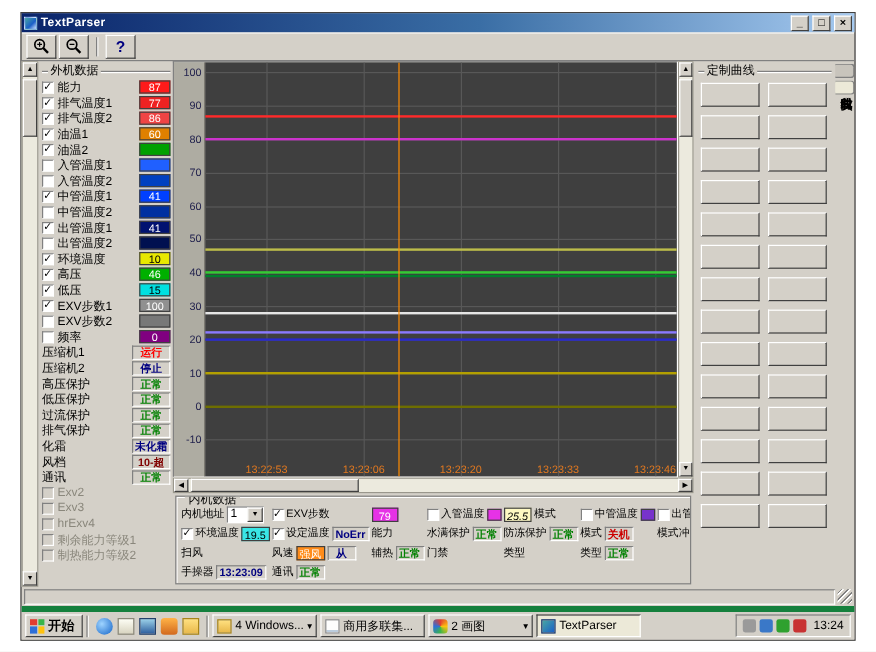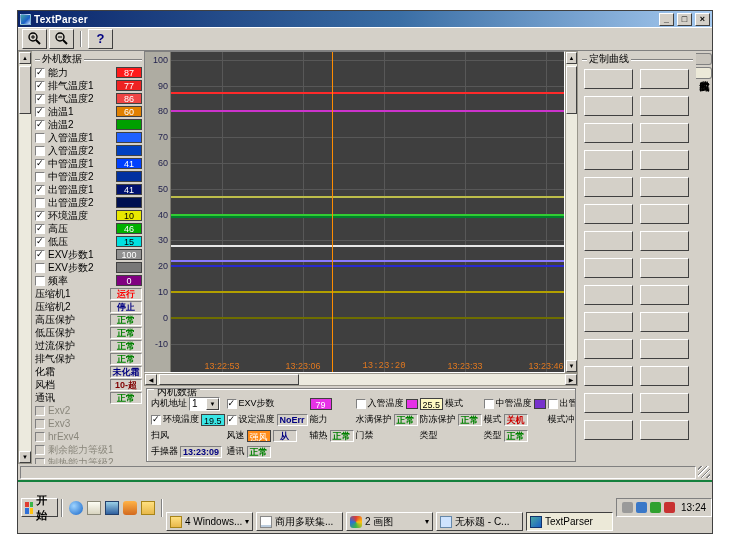--- a/index.html
+++ b/index.html
@@ -95,21 +95,21 @@
 
   
   .statusbar { flex:0 0 16px; display:flex; align-items:center; gap:2px; padding:1px 2px; }
   .sb-field { height:13px; font-size:9px; line-height:11px; padding:0 4px; color:#000;
     border:1px solid; border-color:#808080 #fff #fff #808080; }
   .sb-text { width:230px; white-space:nowrap; overflow:hidden; }
   .sb-rest { flex:1; }
   .sb-grip { width:12px; height:12px; background:repeating-linear-gradient(135deg, transparent 0 2px, #808080 2px 3px, #fff 3px 4px); }
 
   
-  .taskbar { flex:0 0 24px; display:flex; align-items:center; gap:3px; padding:2px 3px; background:#d4d0c8; border-top:2px solid #15803d; }
+  .taskbar { flex:0 0 24px; display:flex; align-items:center; gap:3px; padding:2px 3px; background:#d4d0c8; border-top:5px solid #15803d; }
   .start-btn { height:19px; display:flex; align-items:center; gap:3px; padding:0 6px 0 3px; font-size:11px; font-weight:bold;
     background:#d4d0c8; border:1px solid; border-color:#fff #404040 #404040 #fff; }
   .winflag { width:12px; height:12px; display:grid; grid-template-columns:1fr 1fr; grid-template-rows:1fr 1fr; gap:1px; }
   .winflag span:nth-child(1){ background:#e03c31; } .winflag span:nth-child(2){ background:#39b54a; }
   .winflag span:nth-child(3){ background:#2e6fd8; } .winflag span:nth-child(4){ background:#ffc20e; }
   .tb-sep { width:2px; height:18px; border-left:1px solid #808080; border-right:1px solid #fff; }
   .ql { display:flex; align-items:center; gap:4px; padding:0 3px; }
   .qlicon { width:14px; height:14px; display:inline-block; }
   .ie-icon { background:radial-gradient(circle at 35% 35%, #9fd4ff, #1464c8); border-radius:50%; }
   .mail-icon { background:linear-gradient(#fdfdf4,#d8d4c0); border:1px solid #8a8878; }
@@ -354,21 +354,21 @@
               <div class="ghl" style="top: 58.871%; background: rgb(88, 88, 88);"></div>
               <div class="ghl" style="top: 66.9355%; background: rgb(88, 88, 88);"></div>
               <div class="ghl" style="top: 75%; background: rgb(88, 88, 88);"></div>
               <div class="ghl" style="top: 83.0645%; background: rgb(88, 88, 88);"></div>
               <div class="ghl" style="top: 91.129%; background: rgb(88, 88, 88);"></div>
               <div class="gvl" style="left: 13%; background: rgb(88, 88, 88);"></div>
               <div class="xtick" style="left: 13%; color: rgb(224, 120, 32);">13:22:53</div>
               <div class="gvl" style="left: 33.6%; background: rgb(88, 88, 88);"></div>
               <div class="xtick" style="left: 33.6%; color: rgb(224, 120, 32);">13:23:06</div>
               <div class="gvl" style="left: 54.2%; background: rgb(88, 88, 88);"></div>
-              <div class="xtick" style="left: 54.2%; color: rgb(224, 120, 32); font-family: Liberation Mono, monospace;">13:23:20</div>
+              <div class="xtick" style="left: 54.2%; color: rgb(224, 120, 32);">13:23:20</div>
               <div class="gvl" style="left: 74.8%; background: rgb(88, 88, 88);"></div>
               <div class="xtick" style="left: 74.8%; color: rgb(224, 120, 32);">13:23:33</div>
               <div class="gvl" style="left: 95.4%; background: rgb(88, 88, 88);"></div>
               <div class="xtick" style="left: 95.4%; color: rgb(224, 120, 32);">13:23:46</div>
               <div class="sline" title="能力" style="top: calc(12.9032% - 1px); background: rgb(255, 42, 42);"></div>
               <div class="sline" title="排气温度2" style="top: calc(18.5484% - 1px); background: rgb(204, 51, 204);"></div>
               <div class="sline" title="高压" style="top: calc(45.1613% - 1px); background: rgb(189, 189, 74);"></div>
               <div class="sline" title="油温2" style="top: calc(50.8065% - 1px); background: rgb(51, 204, 51);"></div>
               <div class="sline" title="中管温度1" style="top: calc(51.6129% - 1px); background: rgb(0, 128, 43);"></div>
               <div class="sline" title="EXV步数1" style="top: calc(60.4839% - 1px); background: rgb(230, 230, 230);"></div>
@@ -461,21 +461,21 @@
               <div class="irow">
                 <span class="ilabel">水满保护</span>
                 <span class="ival" style="color: rgb(0, 128, 0);">正常</span>
               </div>
               <div class="irow">
                 <span class="ilabel">门禁</span>
               </div>
             </div>
             <div class="icol">
               <div class="irow">
-                <span class="badge" style="background: #fef9c3; color: rgb(0, 0, 0);">25.5</span>
+                <span class="badge" style="background: #fef9c3; color: rgb(0, 0, 0); font-style: italic;">25.5</span>
                 <span class="ilabel">模式</span>
               </div>
               <div class="irow">
                 <span class="ilabel">防冻保护</span>
                 <span class="ival" style="color: rgb(0, 128, 0);">正常</span>
               </div>
               <div class="irow">
                 <span class="ilabel">类型</span>
               </div>
             </div>
@@ -567,38 +567,34 @@
     </span>
     <span class="tb-sep"></span>
     <span class="ql">
         <span class="qlicon ie-icon"></span>
         <span class="qlicon mail-icon"></span>
         <span class="qlicon desktop-icon"></span>
         <span class="qlicon media-icon"></span>
         <span class="qlicon folder-icon"></span>
       </span>
     <span class="tb-sep"></span>
-    <span style="display:flex;gap:3px;margin-top:28px;">
+    <span style="display:flex;gap:3px;">
         <button class="taskbtn">
           <span class="ticon folder-icon"></span>
           <span class="tlabel">4 Windows...</span>
           <span class="tarrow">▾</span>
         </button>
         <button class="taskbtn">
           <span class="ticon doc-icon"></span>
           <span class="tlabel">商用多联集...</span>
         </button>
         <button class="taskbtn">
           <span class="ticon paint-icon"></span>
           <span class="tlabel">2 画图</span>
           <span class="tarrow">▾</span>
-        </button>
-        <button class="taskbtn">
-          <span class="ticon notepad-icon"></span>
-          <span class="tlabel">无标题 - C...</span>
         </button>
         <button class="taskbtn act">
           <span class="ticon tp-icon"></span>
           <span class="tlabel">TextParser</span>
         </button>
       </span>
     <span class="tray">
       <span style="display:flex;gap:3px;">
           <span class="tricon volume-icon"></span>
           <span class="tricon network-icon"></span>

